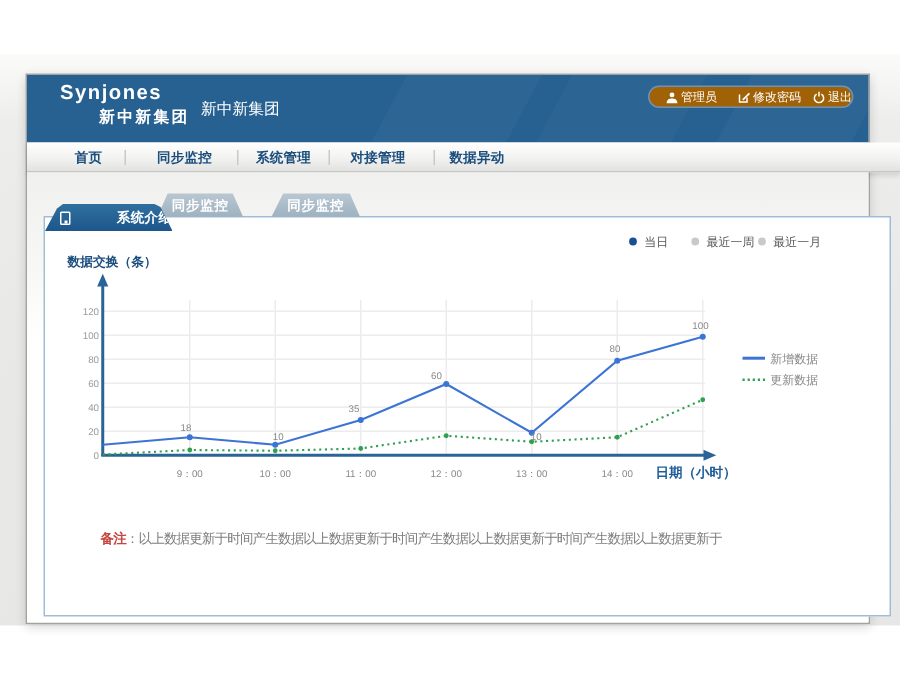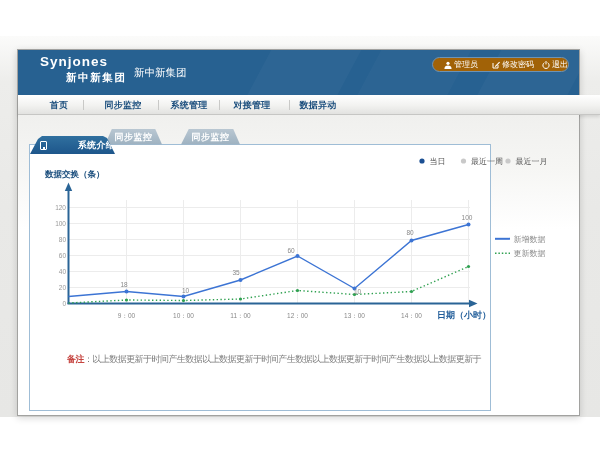--- a/index.html
+++ b/index.html
@@ -32,21 +32,21 @@
   box-shadow:0 2px 3px rgba(0,0,0,0.10);
   background:linear-gradient(180deg,#ffffff 0%,#f2f2f0 55%,#e2e2e0 100%);
   border-bottom:1px solid #c6c6c4; }
 .navitem { position:absolute; top:0; height:20px; line-height:20px;
   color:#1b4e7d; font-size:9px; font-weight:bold; letter-spacing:0.2px;
   transform:translateX(-50%); white-space:nowrap; }
 .navsep { position:absolute; top:5px; width:1px; height:10px; background:#c9c9c7; }
 
 #content { position:absolute; left:0; top:65px; width:561px; height:300px;
   background:linear-gradient(180deg,#f0f0ee 0%,#f6f6f4 18%,#ffffff 38%); }
-#panel { position:absolute; left:11px; top:29px; width:462px; height:267px;
+#panel { position:absolute; left:11px; top:29px; width:565px; height:267px;
   background:#ffffff; border:1px solid #9fbdd6;text-align:right; }
 
 
 #tab1 { position:absolute; color:#fff; font-weight:bold; text-align:right; left:12px; top:21px; width:85px; height:18px; z-index:3;
   background:linear-gradient(180deg,#30709f 0%,#1d568b 100%);
   clip-path:polygon(0 18px, 8px 3px, 12px 0, 73px 0, 77px 2px, 85px 18px);
   font-size:9px; letter-spacing:0.3px; line-height:18px; }
 #tab1 span { position:relative; left:0px; }
 #tabicon { position:absolute; left:10px; top:5px; width:7px; height:9px;
   border:1px solid #ffffff; border-radius:1px; }

